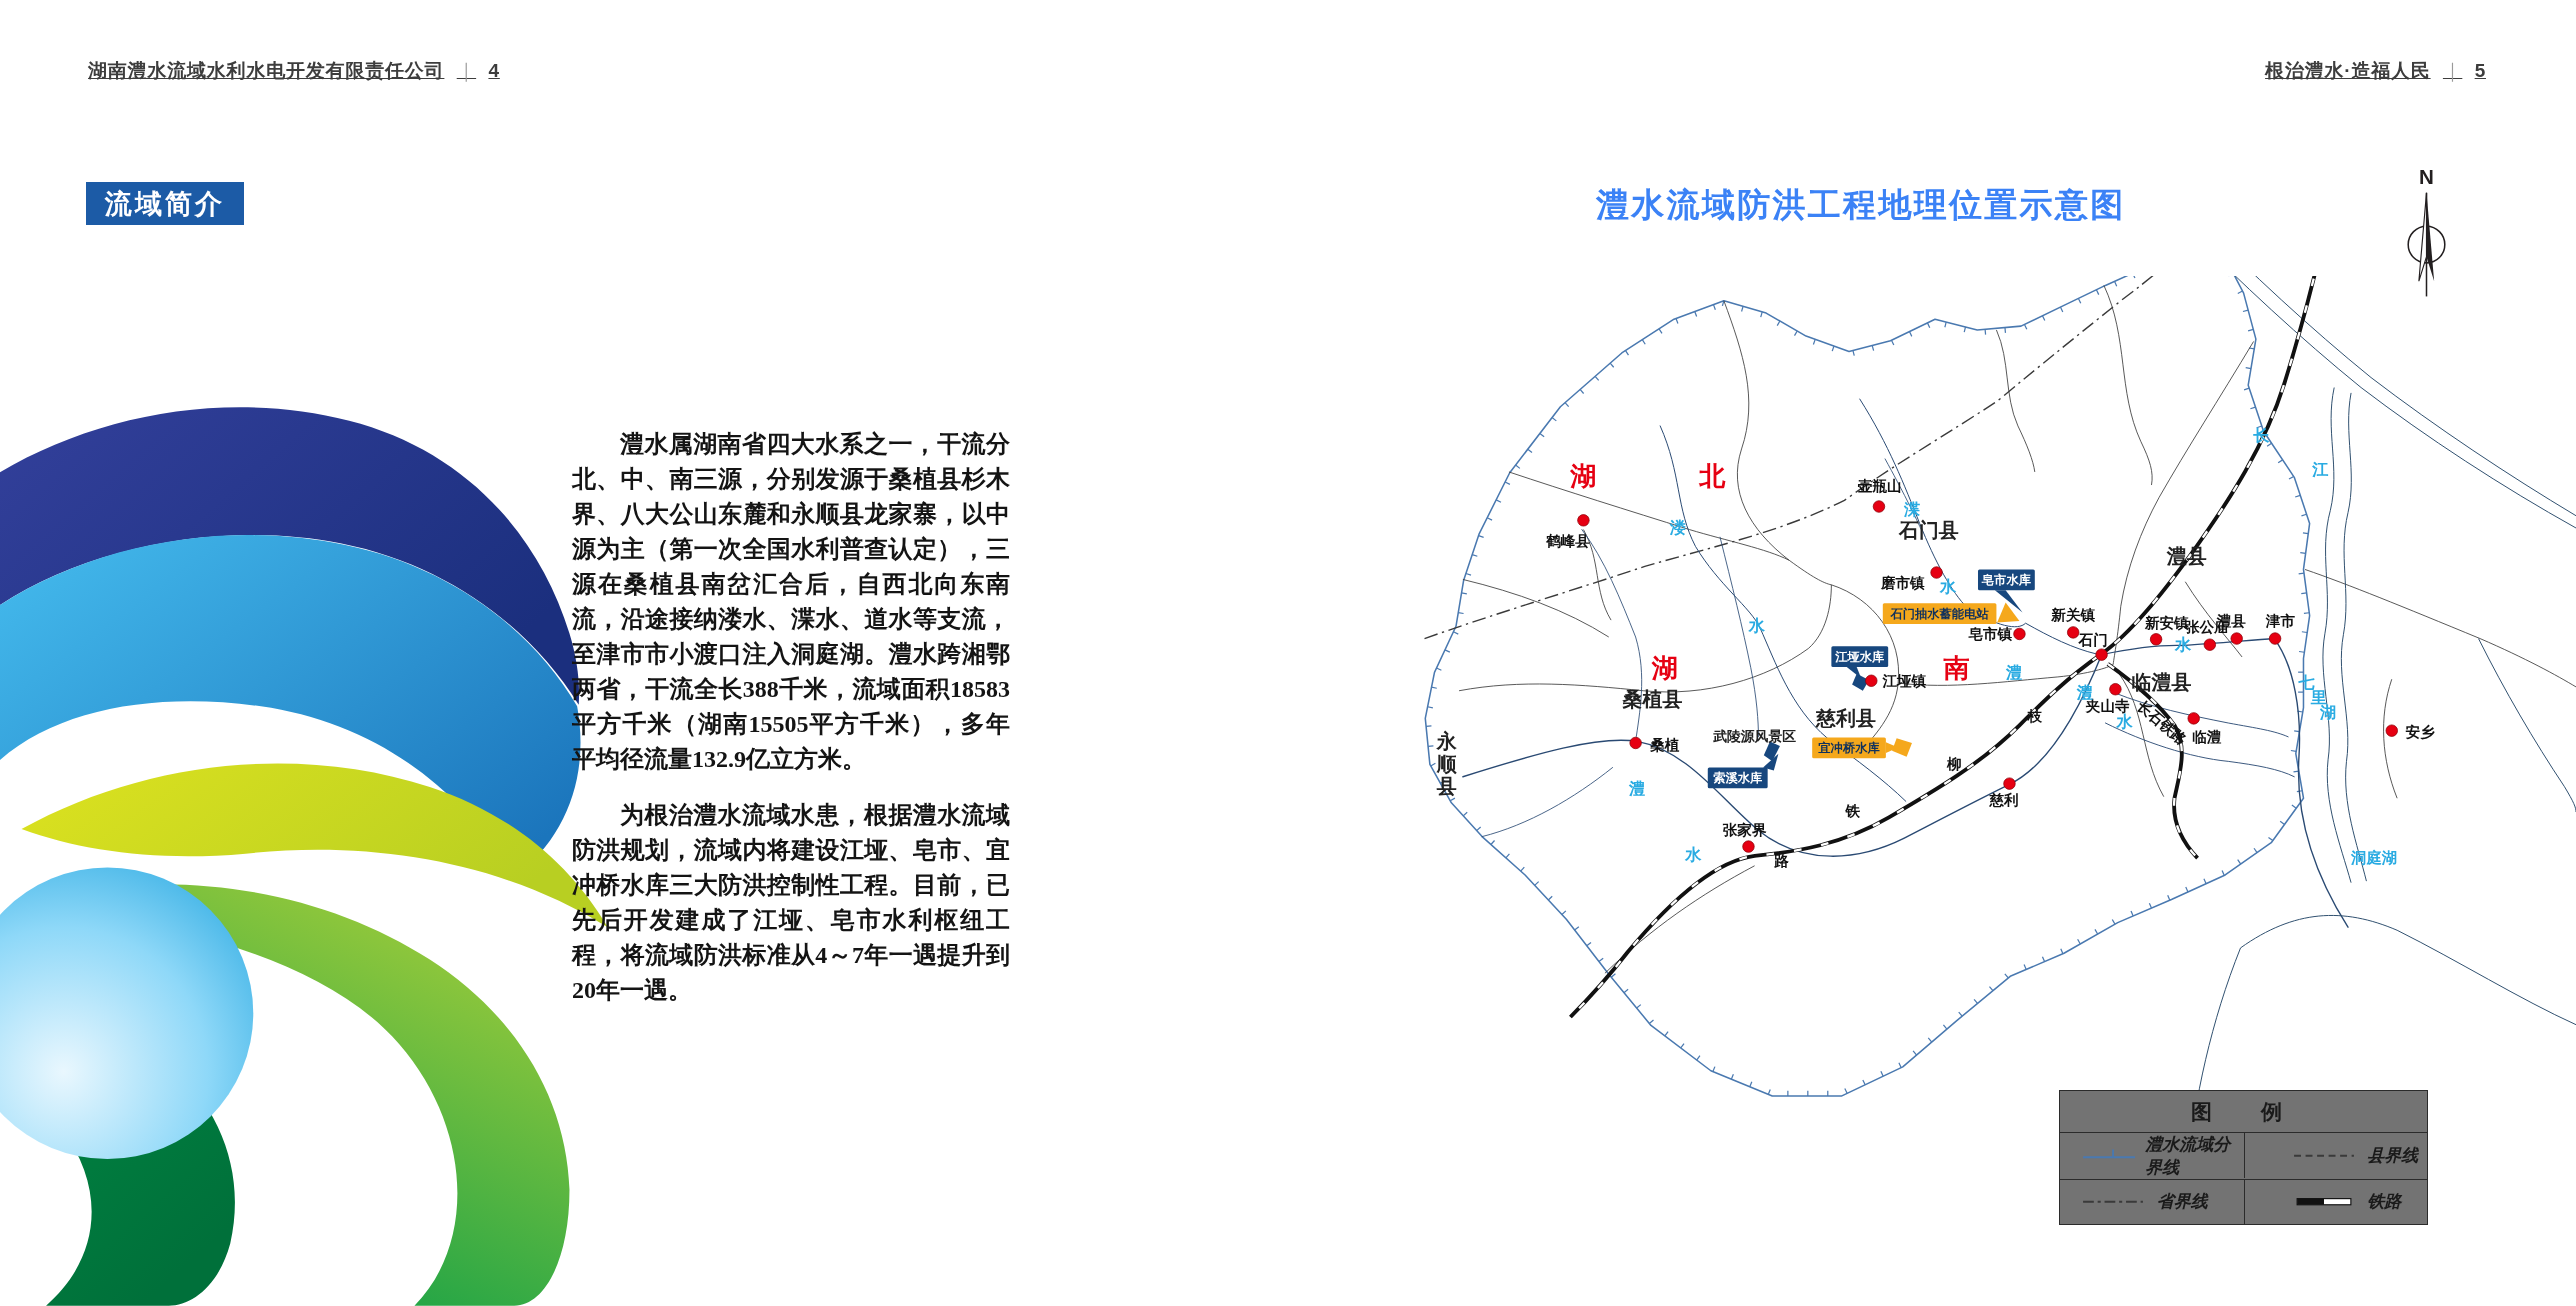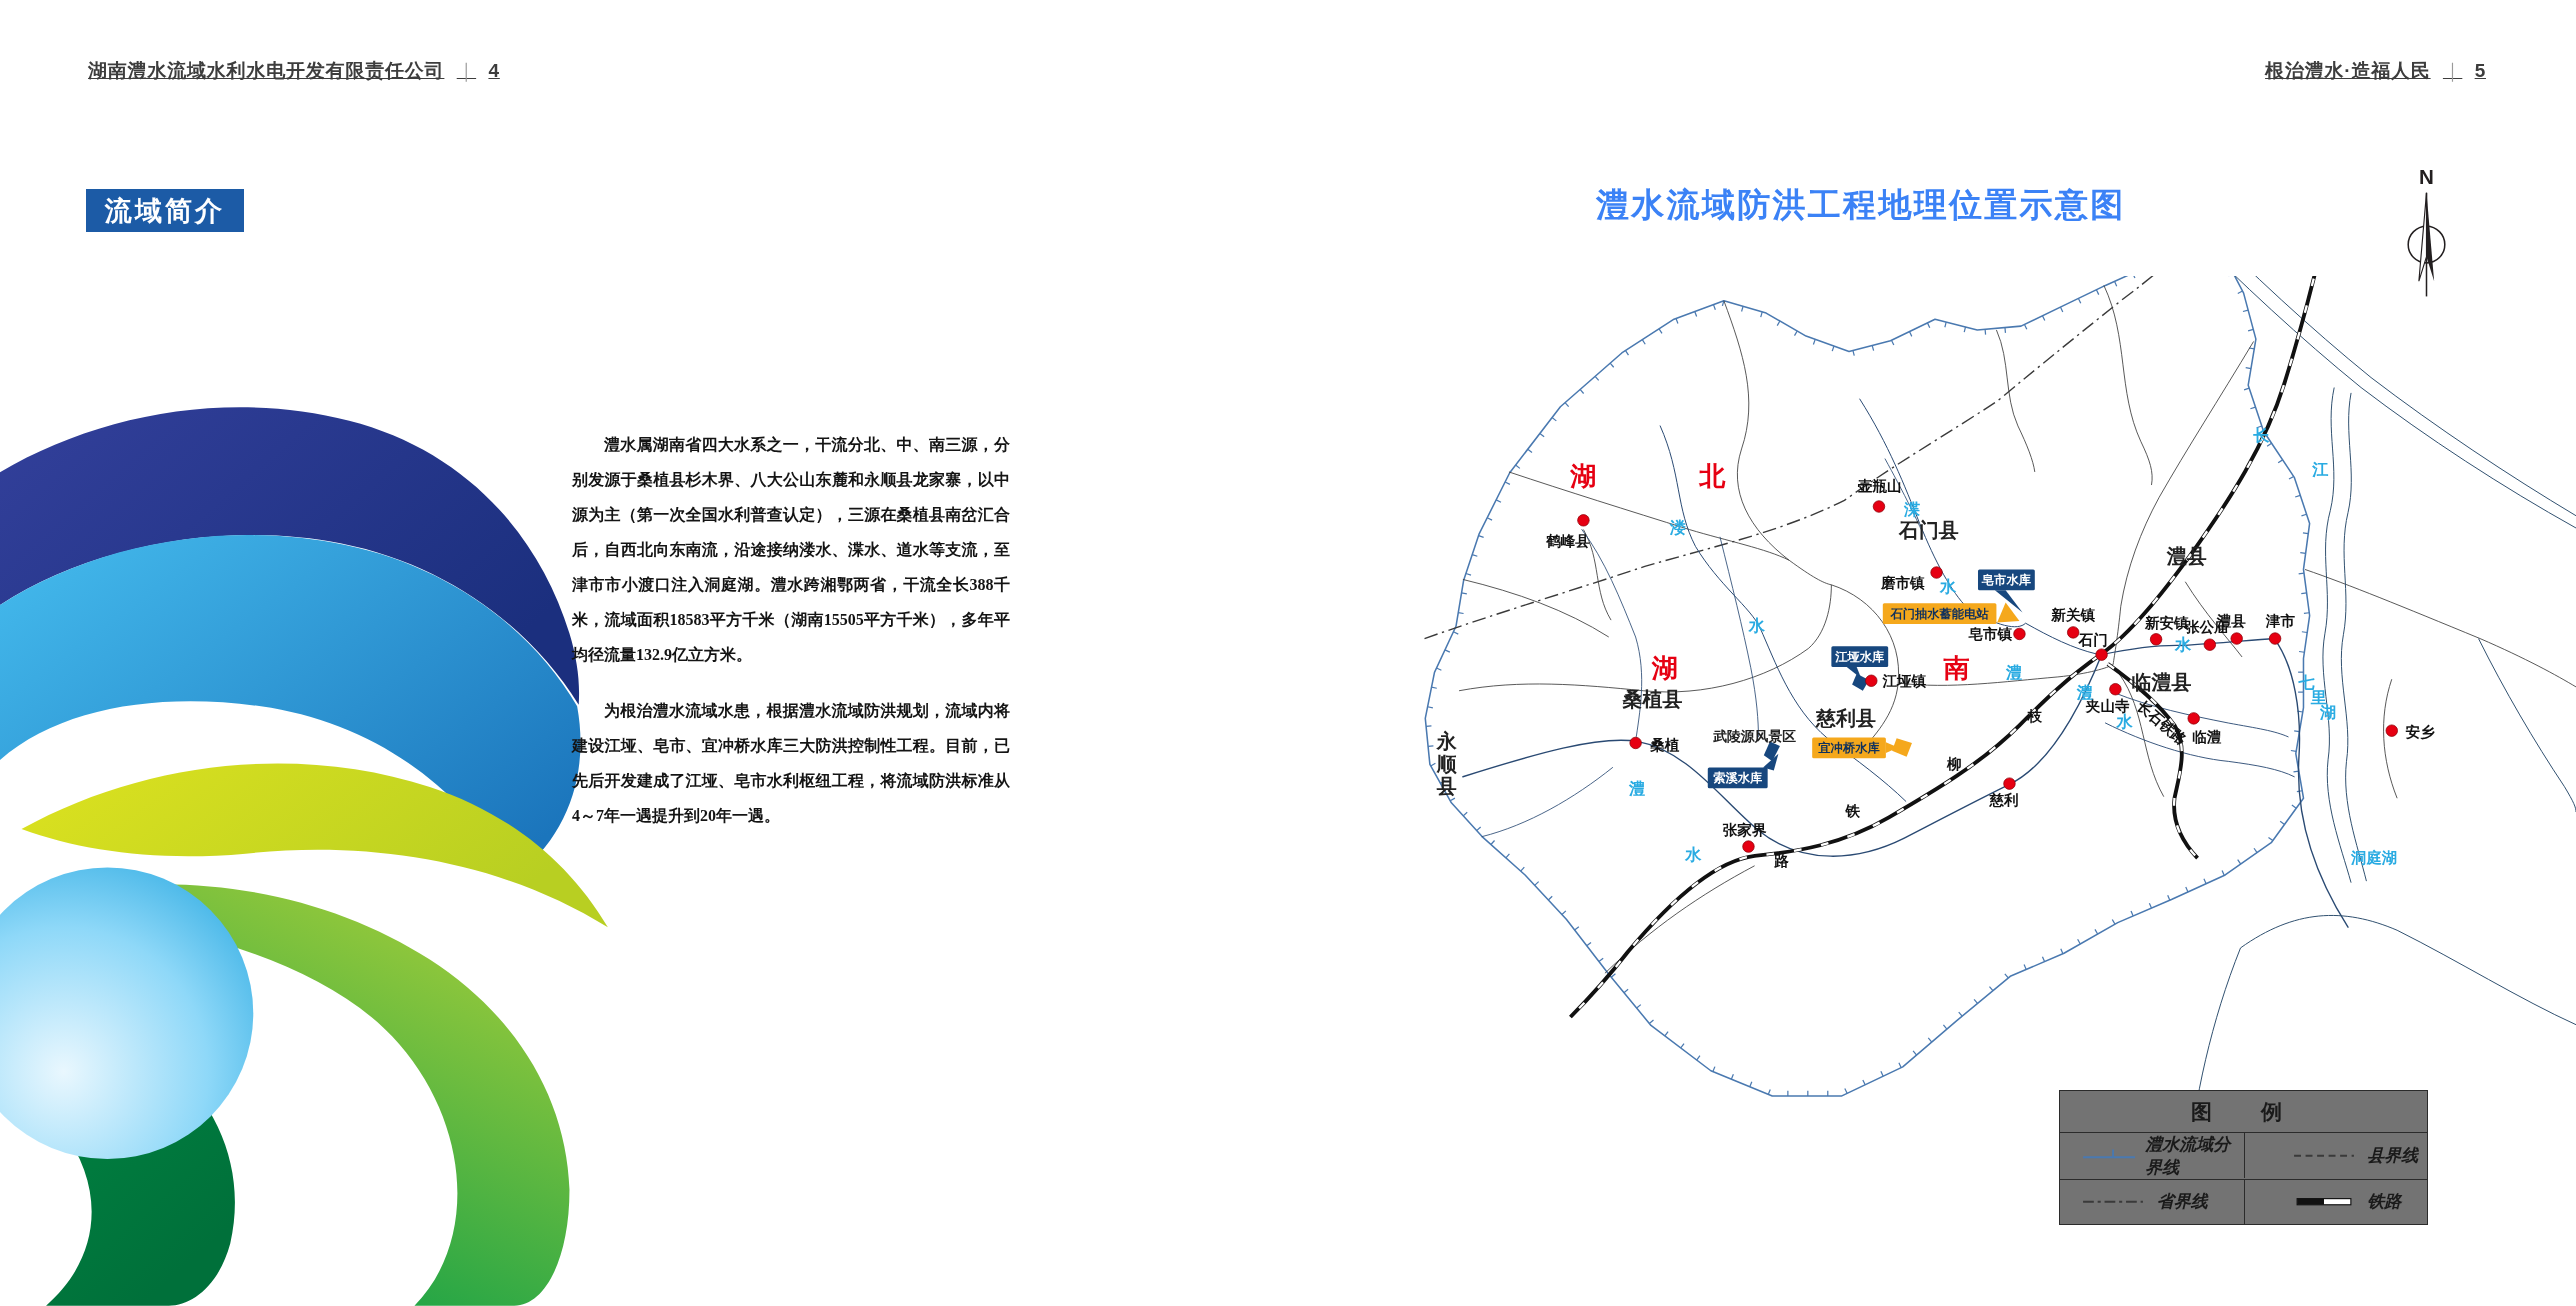--- a/index.html
+++ b/index.html
@@ -17,31 +17,31 @@
     white-space:nowrap;
     text-decoration:underline;
   }
   .page-header .sep{color:#9a9a9a;font-weight:400;margin:0 12.3px;}
   #header-left{left:88px;}
   #header-right{right:90px;}
   #section-badge{
     position:absolute;left:86px;top:182px;width:158px;height:43px;
     background:#1c5ba6;color:#fff;
     display:flex;align-items:center;justify-content:center;
-    font-size:27px;font-weight:bold;letter-spacing:3.1px;margin-top:7px;
+    font-size:27px;font-weight:bold;letter-spacing:3.1px;
   }
   #map-title{
     position:absolute;left:1596px;top:183px;
     font-size:33px;font-weight:bold;color:#3b82f6;letter-spacing:2.3px;
     white-space:nowrap;
   }
   #body-text{
     position:absolute;left:572px;top:427px;width:438px;
     font-family:"Liberation Serif", serif;
-    font-size:16px;line-height:35px;font-weight:700;
+    font-size:24px;line-height:35px;font-weight:700;
     text-align:justify;color:#141414;
   }
   #body-text p{margin:0 0 21px 0;text-indent:2em;}
   #logo-svg{position:absolute;left:0;top:399px;}
   #map-svg{position:absolute;left:1413px;top:276px;}
   #compass-svg{position:absolute;left:2396px;top:165px;}
   
   text{font-family:"Liberation Sans", sans-serif;}
   .prov{font-size:34px;font-weight:bold;fill:#e60012;}
   .county{font-size:26px;font-weight:bold;fill:#222;}

